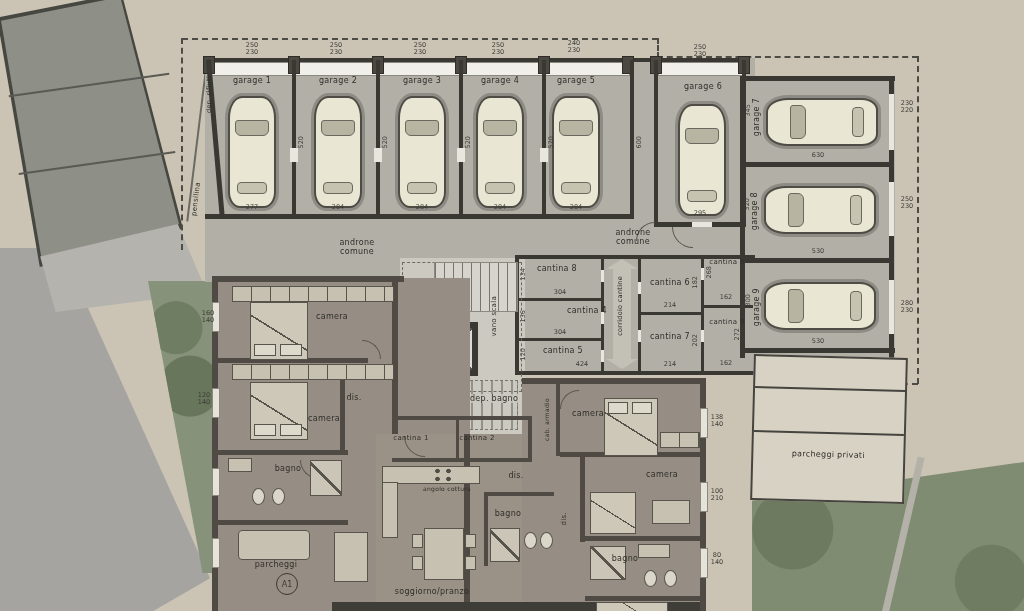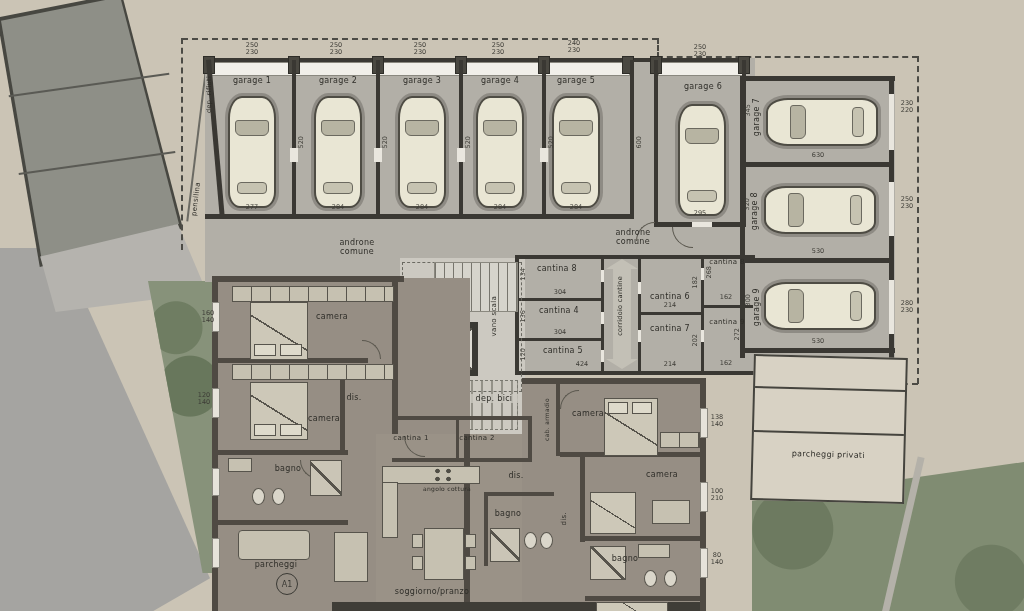--- a/index.html
+++ b/index.html
@@ -222,24 +222,24 @@
   <div class="gap" style="left:601px;top:312px;width:3px;height:12px"></div>
   <div class="gap" style="left:601px;top:350px;width:3px;height:12px"></div>
   <div class="gap" style="left:638px;top:282px;width:3px;height:12px"></div>
   <div class="gap" style="left:638px;top:330px;width:3px;height:12px"></div>
   <div class="gap" style="left:701px;top:268px;width:3px;height:12px"></div>
   <div class="gap" style="left:701px;top:330px;width:3px;height:12px"></div>
   <div class="abs" style="left:606px;top:259px;width:32px;height:110px;background:#c3c0b6;
               clip-path:polygon(50% 0,100% 9%,78% 9%,78% 91%,100% 91%,50% 100%,0 91%,22% 91%,22% 9%,0 9%)"></div>
   <div class="lbl v" style="left:617px;top:276px;font-size:6.5px">corridoio cantine</div>
   <div class="lbl" style="left:522px;top:264px;width:70px">cantina 8</div>
-  <div class="lbl" style="left:524px;top:306px;width:70px">cantina 4</div>
+  <div class="lbl" style="left:552px;top:306px;width:70px">cantina 4</div>
   <div class="lbl" style="left:528px;top:346px;width:70px">cantina 5</div>
-  <div class="lbl" style="left:638px;top:292px;width:64px">cantina 6</div>
-  <div class="lbl" style="left:638px;top:324px;width:64px">cantina 7</div>
+  <div class="lbl" style="left:638px;top:278px;width:64px">cantina 6</div>
+  <div class="lbl" style="left:638px;top:332px;width:64px">cantina 7</div>
   <div class="lbl" style="left:700px;top:258px;width:54px;font-size:7px">cantina 8</div>
   <div class="lbl" style="left:700px;top:318px;width:54px;font-size:7px">cantina 9</div>
   <div class="dim" style="left:548px;top:289px;width:24px">304</div>
   <div class="dim" style="left:548px;top:329px;width:24px">304</div>
   <div class="dim" style="left:570px;top:361px;width:24px">424</div>
   <div class="dim" style="left:658px;top:302px;width:24px">214</div>
   <div class="dim" style="left:658px;top:361px;width:24px">214</div>
   <div class="dim" style="left:714px;top:294px;width:24px">162</div>
   <div class="dim" style="left:714px;top:360px;width:24px">162</div>
   <div class="dim v" style="left:520px;top:268px">134</div>
@@ -250,21 +250,21 @@
   <div class="dim v" style="left:706px;top:266px">268</div>
   <div class="dim v" style="left:734px;top:328px">272</div>
 
   <div class="abs" style="left:402px;top:262px;width:118px;height:128px;border:1px dashed #6b6a62"></div>
   <div class="stairs" style="left:434px;top:262px;width:82px;height:48px"></div>
   <div class="stairs2" style="left:404px;top:290px;width:46px;height:54px"></div>
   <div class="lift" style="left:426px;top:322px;width:52px;height:54px"></div>
   <div class="liftin" style="left:432px;top:328px;width:40px;height:42px"></div>
   <div class="lbl v" style="left:490px;top:296px;font-size:7px">vano scala</div>
   <div class="bikes" style="left:430px;top:380px;width:86px;height:48px"></div>
-  <div class="lbl" style="left:466px;top:394px;width:56px;background:rgba(204,201,193,.8)">dep. bici</div>
+  <div class="lbl" style="left:466px;top:394px;width:56px;background:rgba(204,201,193,.8)">dep. bagno</div>
   <div class="lbl v" style="left:206px;top:76px;font-size:6.5px">dep. rifiuti</div>
   <div class="lbl v" style="left:192px;top:182px;font-size:7px;transform:rotate(187deg)">pensilina</div>
 
   <div class="afloor" style="left:215px;top:278px;width:255px;height:333px"></div>
   <div class="afloor" style="left:376px;top:434px;width:185px;height:177px;background:#9a9287"></div>
   <div class="afloor" style="left:522px;top:380px;width:183px;height:231px"></div>
 
   <div class="wallA" style="left:212px;top:276px;width:192px;height:6px"></div>
   <div class="wallA" style="left:212px;top:276px;width:6px;height:335px"></div>
   <div class="win" style="left:212px;top:302px;width:6px;height:28px"></div>

